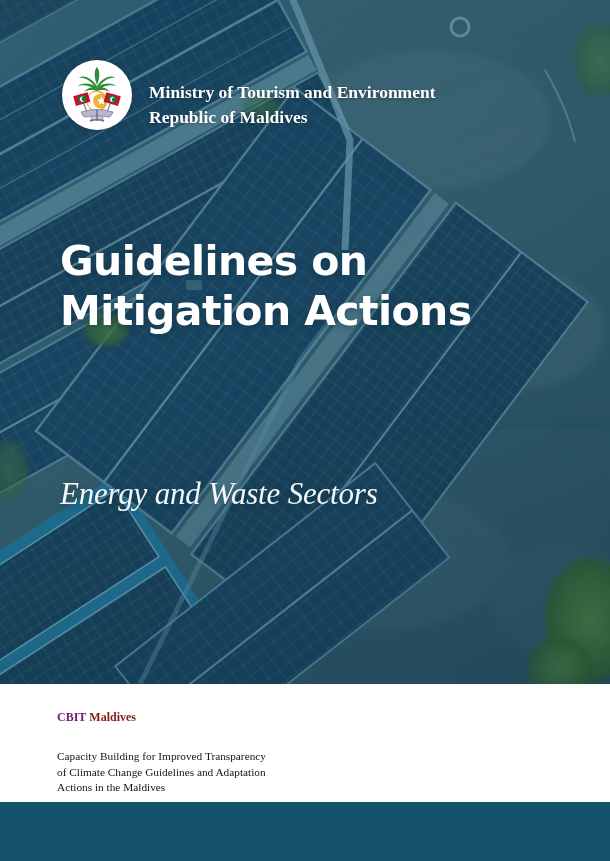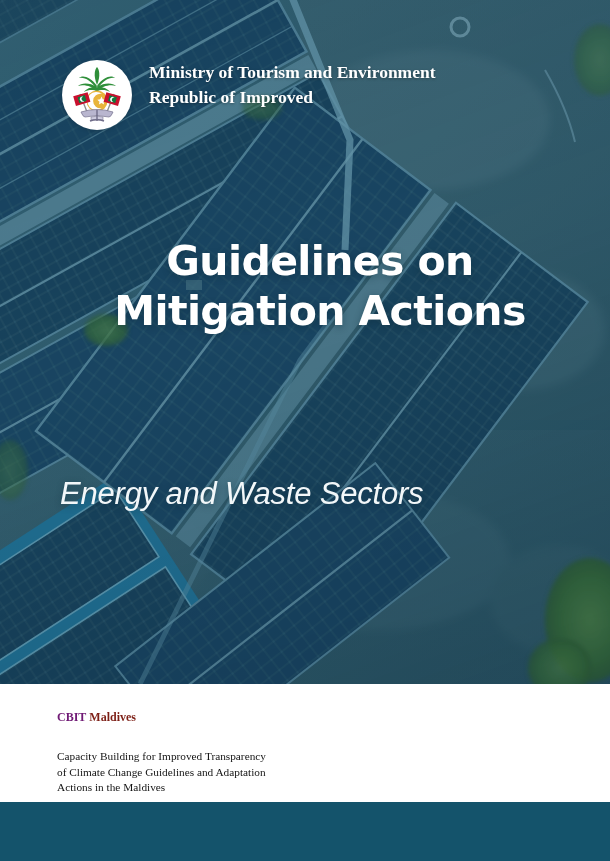--- a/index.html
+++ b/index.html
@@ -21,54 +21,54 @@
   .hero svg.photo{position:absolute;left:0;top:0;width:610px;height:684px;display:block;}
   .hero .tint{
     position:absolute;inset:0;
     background:linear-gradient(160deg, rgba(30,86,110,.40) 0%, rgba(26,79,102,.34) 45%, rgba(22,72,95,.46) 100%);
     mix-blend-mode:multiply;
   }
 
   
   .ministry{
     position:absolute;left:62px;top:60px;
-    display:flex;align-items:flex-start;gap:17px;
+    display:flex;align-items:flex-end;gap:17px;
   }
   .emblem{
     width:70px;height:70px;border-radius:50%;
     background:#ffffff;
     display:flex;align-items:center;justify-content:center;
     flex:0 0 auto;
     box-shadow:0 1px 4px rgba(0,0,0,.18);
   }
   .emblem svg{display:block;}
   .ministry-text{
     font-family:"Liberation Serif", serif;
     color:#ffffff;font-weight:700;font-size:17.5px;line-height:25px;
     text-shadow:0 1px 3px rgba(0,0,0,.35);
     white-space:nowrap;
   }
 
   
   .title-block{
-    position:absolute;left:60px;top:236px;width:520px;text-align:center;
+    position:absolute;left:60px;top:236px;width:520px;
   }
   .title-line{
     font-family:"DejaVu Sans", sans-serif;
     font-weight:700;
     font-size:41px;
     line-height:50px;
     letter-spacing:-0.6px;
     color:#ffffff;
     text-shadow:0 2px 7px rgba(10,40,55,.42);
     white-space:nowrap;
   }
   .subtitle{
     position:absolute;left:60px;top:474px;width:520px;
-    font-family:Liberation Sans, sans-serif;
+    font-family:Liberation Serif, serif;
     font-style:italic;font-weight:400;
     font-size:31px;line-height:40px;letter-spacing:-0.2px;
     color:#f2f7f9;
     text-shadow:0 2px 7px rgba(10,40,55,.40);
     white-space:nowrap;
   }
 
   
   .footer{
     position:absolute;left:0;top:684px;width:610px;height:118px;
@@ -257,21 +257,21 @@
         </g>
 
         <path d="M15 48 q16 -5 32 0 q-2 5 -4 5 q-12 -3 -24 0 q-2 0 -4 -5 Z" fill="#b9b6cf" stroke="#7d7a96" stroke-width=".8"></path>
         <path d="M25 53 q6 -1.6 12 0 l0 3 q-6 -1.4 -12 0 Z" fill="#cfcce0" stroke="#7d7a96" stroke-width=".6"></path>
         <path d="M31 46 L31 57" stroke="#6f6c88" stroke-width="1.4"></path>
         <path d="M24 57 q7 -2.6 14 0" stroke="#6f6c88" stroke-width="1.6" fill="none"></path>
       </svg>
     </div>
     <div class="ministry-text">
       <div>Ministry of Tourism and Environment</div>
-      <div>Republic of Improved</div>
+      <div>Republic of Maldives</div>
     </div>
   </div>
 
   <div class="title-block">
     <div class="title-line">Guidelines on</div>
     <div class="title-line">Mitigation Actions</div>
   </div>
 
   <div class="subtitle">Energy and Waste Sectors</div>
 

